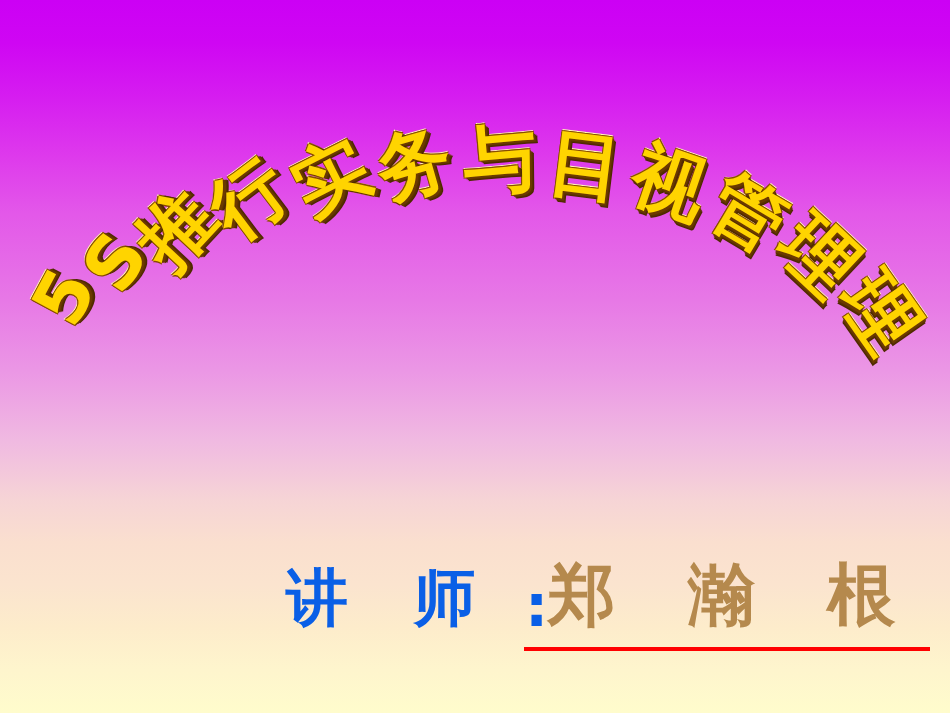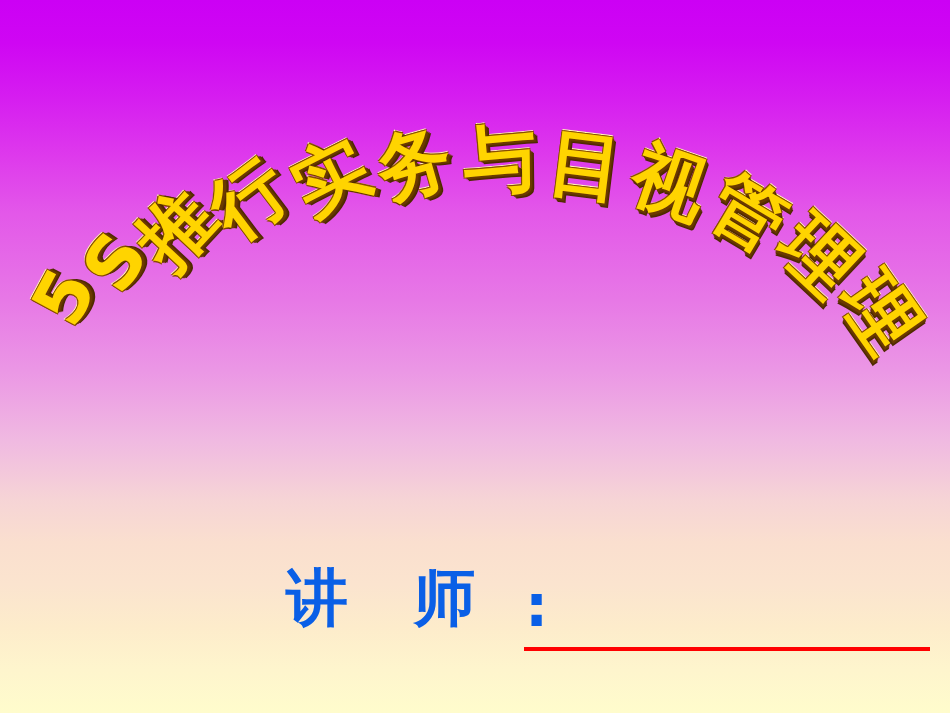--- a/index.html
+++ b/index.html
@@ -128,16 +128,17 @@
       <span class="arc-char" style="font-size: 74px; transform: translate(549px, 128px) rotate(7deg); width: 74px; height: 74px; text-align: center;">目</span>
       <span class="arc-char" style="font-size: 74px; transform: translate(633px, 145px) rotate(19deg); width: 74px; height: 74px; text-align: center;">视</span>
       <span class="arc-char" style="font-size: 74px; transform: translate(711px, 175px) rotate(31deg); width: 74px; height: 74px; text-align: center;">管</span>
       <span class="arc-char" style="font-size: 74px; transform: translate(783px, 218px) rotate(43deg); width: 74px; height: 74px; text-align: center;">理</span>
       <span class="arc-char" style="font-size: 74px; transform: translate(844px, 275px) rotate(55deg); width: 74px; height: 74px; text-align: center;">理</span>
     </div>
 
   <div id="presenter">
     <span class="pr-text" id="pr-role">讲 师</span>
     <span class="pr-text" id="pr-colon">:</span>
+    <span class="pr-text" id="pr-name">郑 瀚 根</span>
     <div id="pr-underline"></div>
   </div>
 
 </div>
 
 </body></html>

